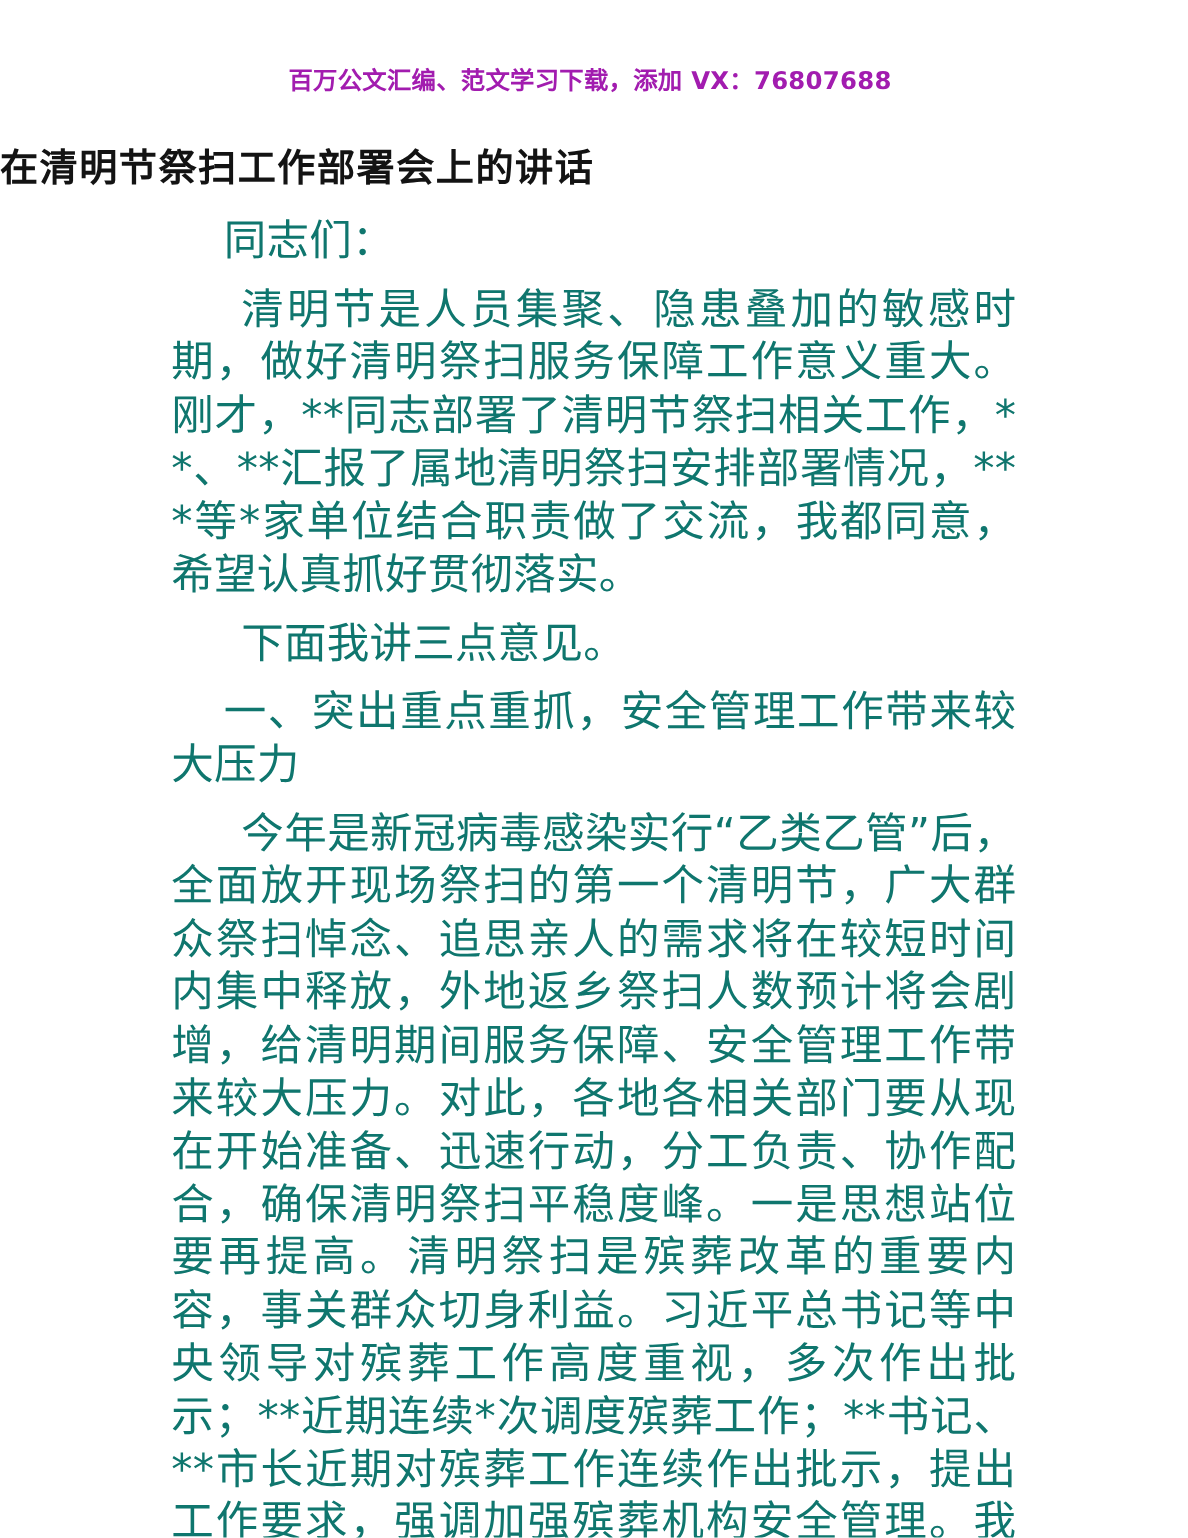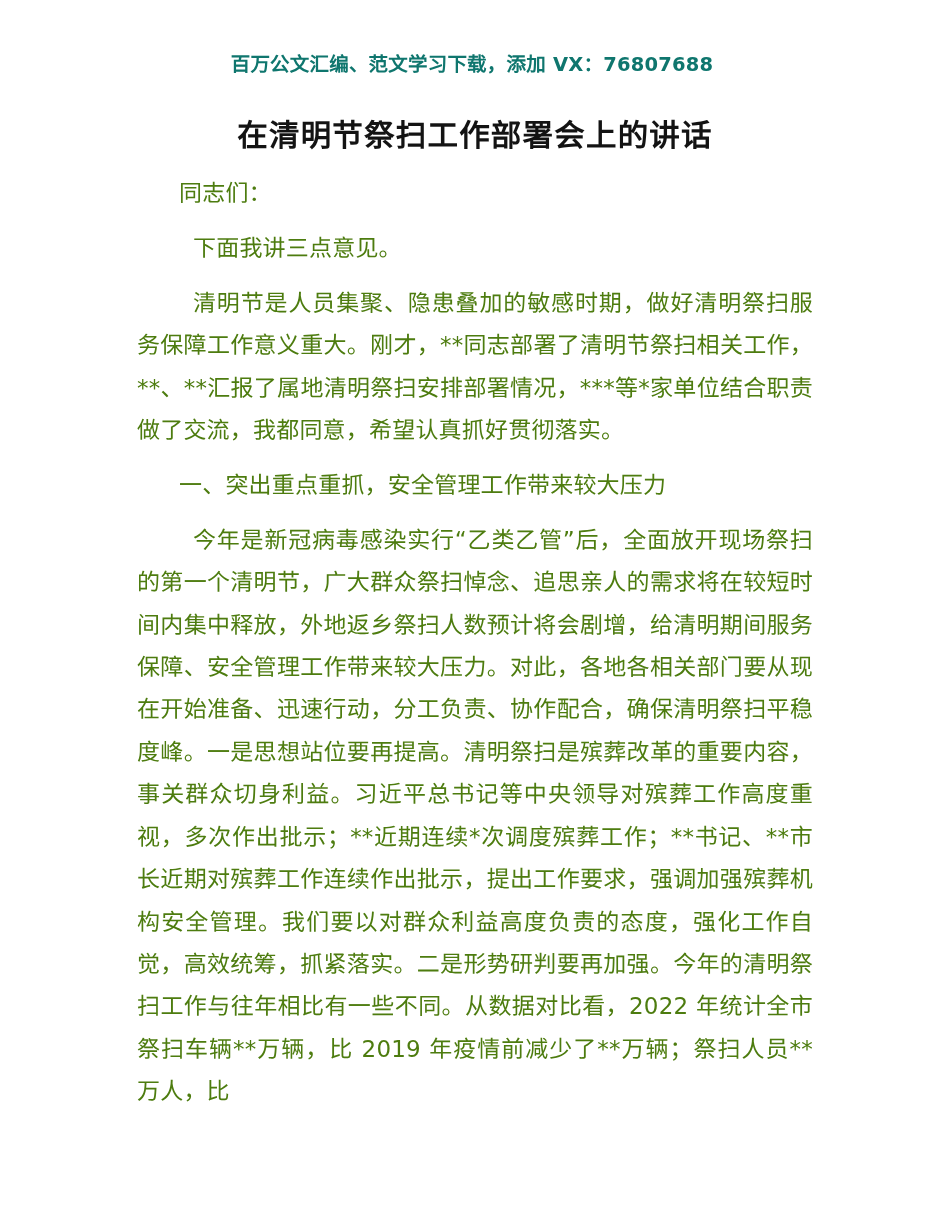--- a/index.html
+++ b/index.html
@@ -26,59 +26,58 @@
     background: #ffffff;
   }
 
   
   .promo-banner {
     position: absolute;
     left: 0;
     top: 52px;
     width: 944px;
     text-align: center;
-    color: #0f766e;
+    color: #a21caf;
     font-size: 19.5px;
     font-weight: 700;
     letter-spacing: 0.2px;
     line-height: 26px;
     white-space: nowrap;
   }
 
   
   .doc-title {
     position: absolute;
     left: 0;
     top: 114px;
     width: 950px;
-    text-align: center;
     font-size: 30.5px;
     font-weight: 700;
     line-height: 44px;
     letter-spacing: 1.2px;
     color: #131313;
   }
 
   
   .body-column {
     position: absolute;
     left: 137px;
     top: 172px;
     width: 676px;
   }
 
   .para {
-    font-size: 23px;
+    font-size: 34px;
     line-height: 42.4px;
     letter-spacing: 0.2px;
     text-align: justify;
     text-justify: inter-ideograph;
     text-align-last: left;
     margin: 0 0 0 0;
-    color: #4d7c0f;
+    color: #0f766e;
     word-break: break-all;
   }
 
   .para + .para {
     margin-top: 12.5px;
   }
 
   .para.indent {
     text-indent: 56px;
   }
@@ -97,23 +96,23 @@
 <div class="page">
 
   <div class="promo-banner">百万公文汇编、范文学习下载，添加 VX：76807688</div>
 
   <div class="doc-title">在清明节祭扫工作部署会上的讲话</div>
 
   <div class="body-column">
 
     <p class="para salutation">同志们：</p>
 
+    <p class="para indent">清明节是人员集聚、隐患叠加的敏感时期，做好清明祭扫服务保障工作意义重大。刚才，**同志部署了清明节祭扫相关工作，**、**汇报了属地清明祭扫安排部署情况，***等*家单位结合职责做了交流，我都同意，希望认真抓好贯彻落实。</p>
+
     <p class="para indent">下面我讲三点意见。</p>
-
-    <p class="para indent">清明节是人员集聚、隐患叠加的敏感时期，做好清明祭扫服务保障工作意义重大。刚才，**同志部署了清明节祭扫相关工作，**、**汇报了属地清明祭扫安排部署情况，***等*家单位结合职责做了交流，我都同意，希望认真抓好贯彻落实。</p>
 
     <p class="para heading">一、突出重点重抓，安全管理工作带来较大压力</p>
 
     <p class="para indent">今年是新冠病毒感染实行“乙类乙管”后，全面放开现场祭扫的第一个清明节，广大群众祭扫悼念、追思亲人的需求将在较短时间内集中释放，外地返乡祭扫人数预计将会剧增，给清明期间服务保障、安全管理工作带来较大压力。对此，各地各相关部门要从现在开始准备、迅速行动，分工负责、协作配合，确保清明祭扫平稳度峰。一是思想站位要再提高。清明祭扫是殡葬改革的重要内容，事关群众切身利益。习近平总书记等中央领导对殡葬工作高度重视，多次作出批示；**近期连续*次调度殡葬工作；**书记、**市长近期对殡葬工作连续作出批示，提出工作要求，强调加强殡葬机构安全管理。我们要以对群众利益高度负责的态度，强化工作自觉，高效统筹，抓紧落实。二是形势研判要再加强。今年的清明祭扫工作与往年相比有一些不同。从数据对比看，2022 年统计全市祭扫车辆**万辆，比 2019 年疫情前减少了**万辆；祭扫人员**万人，比</p>
 
   </div>
 
 </div>
 
 </body></html>

